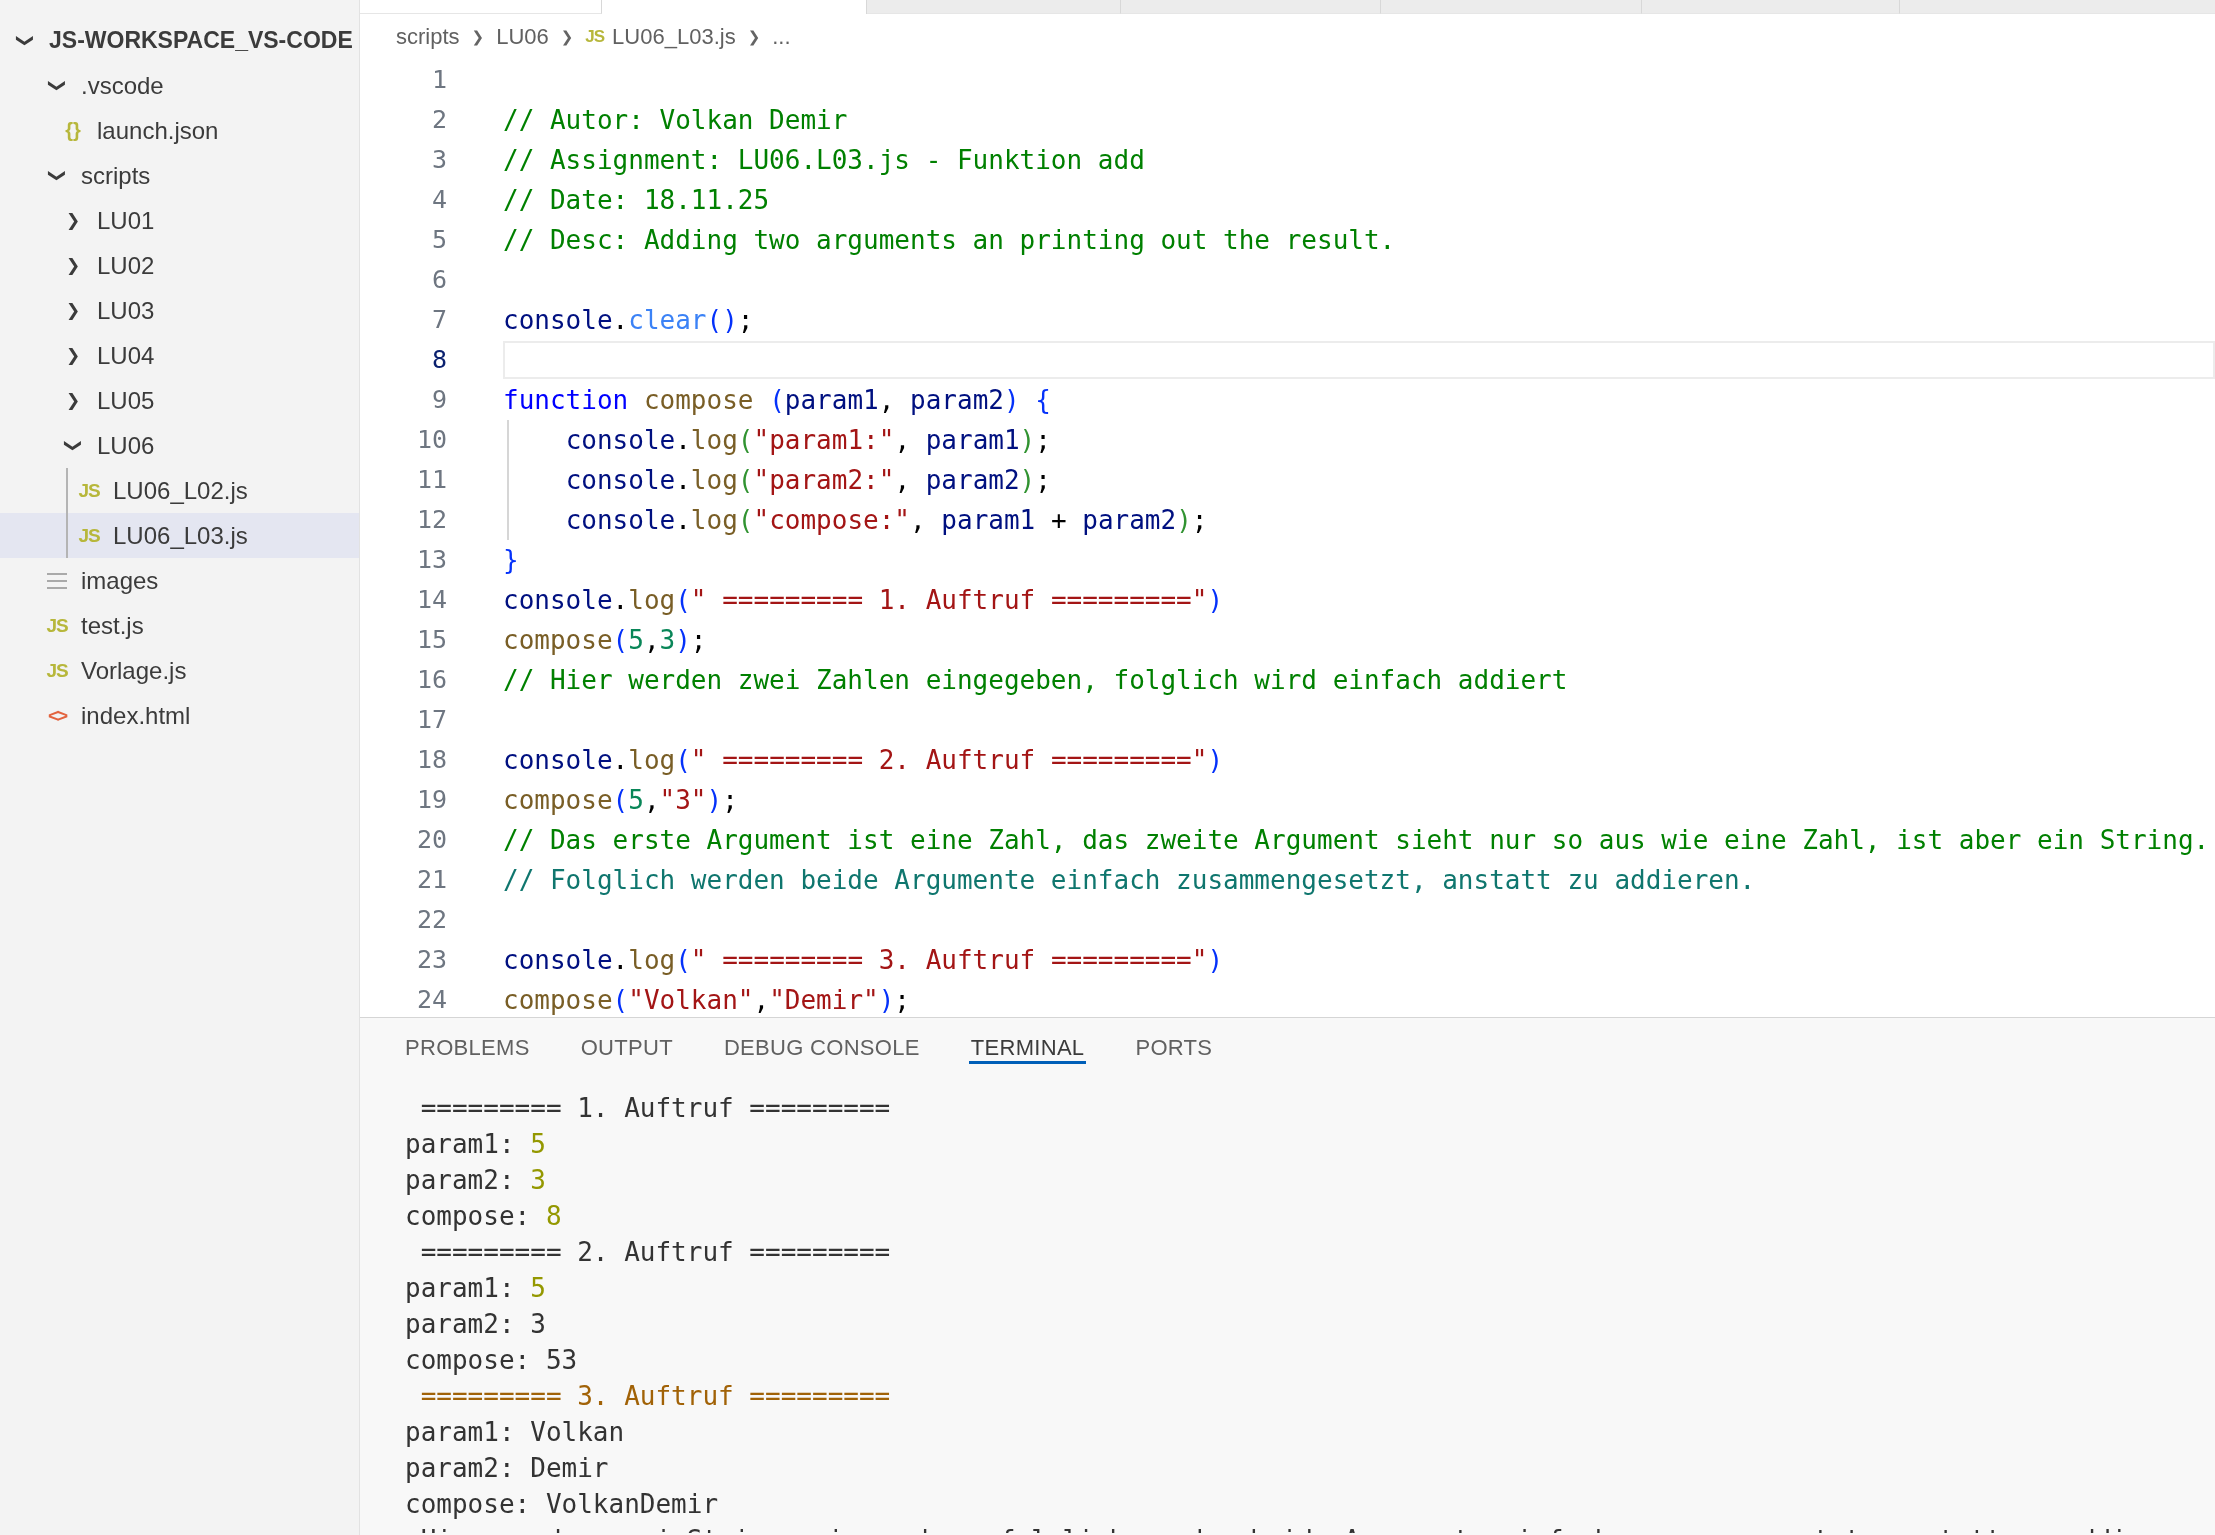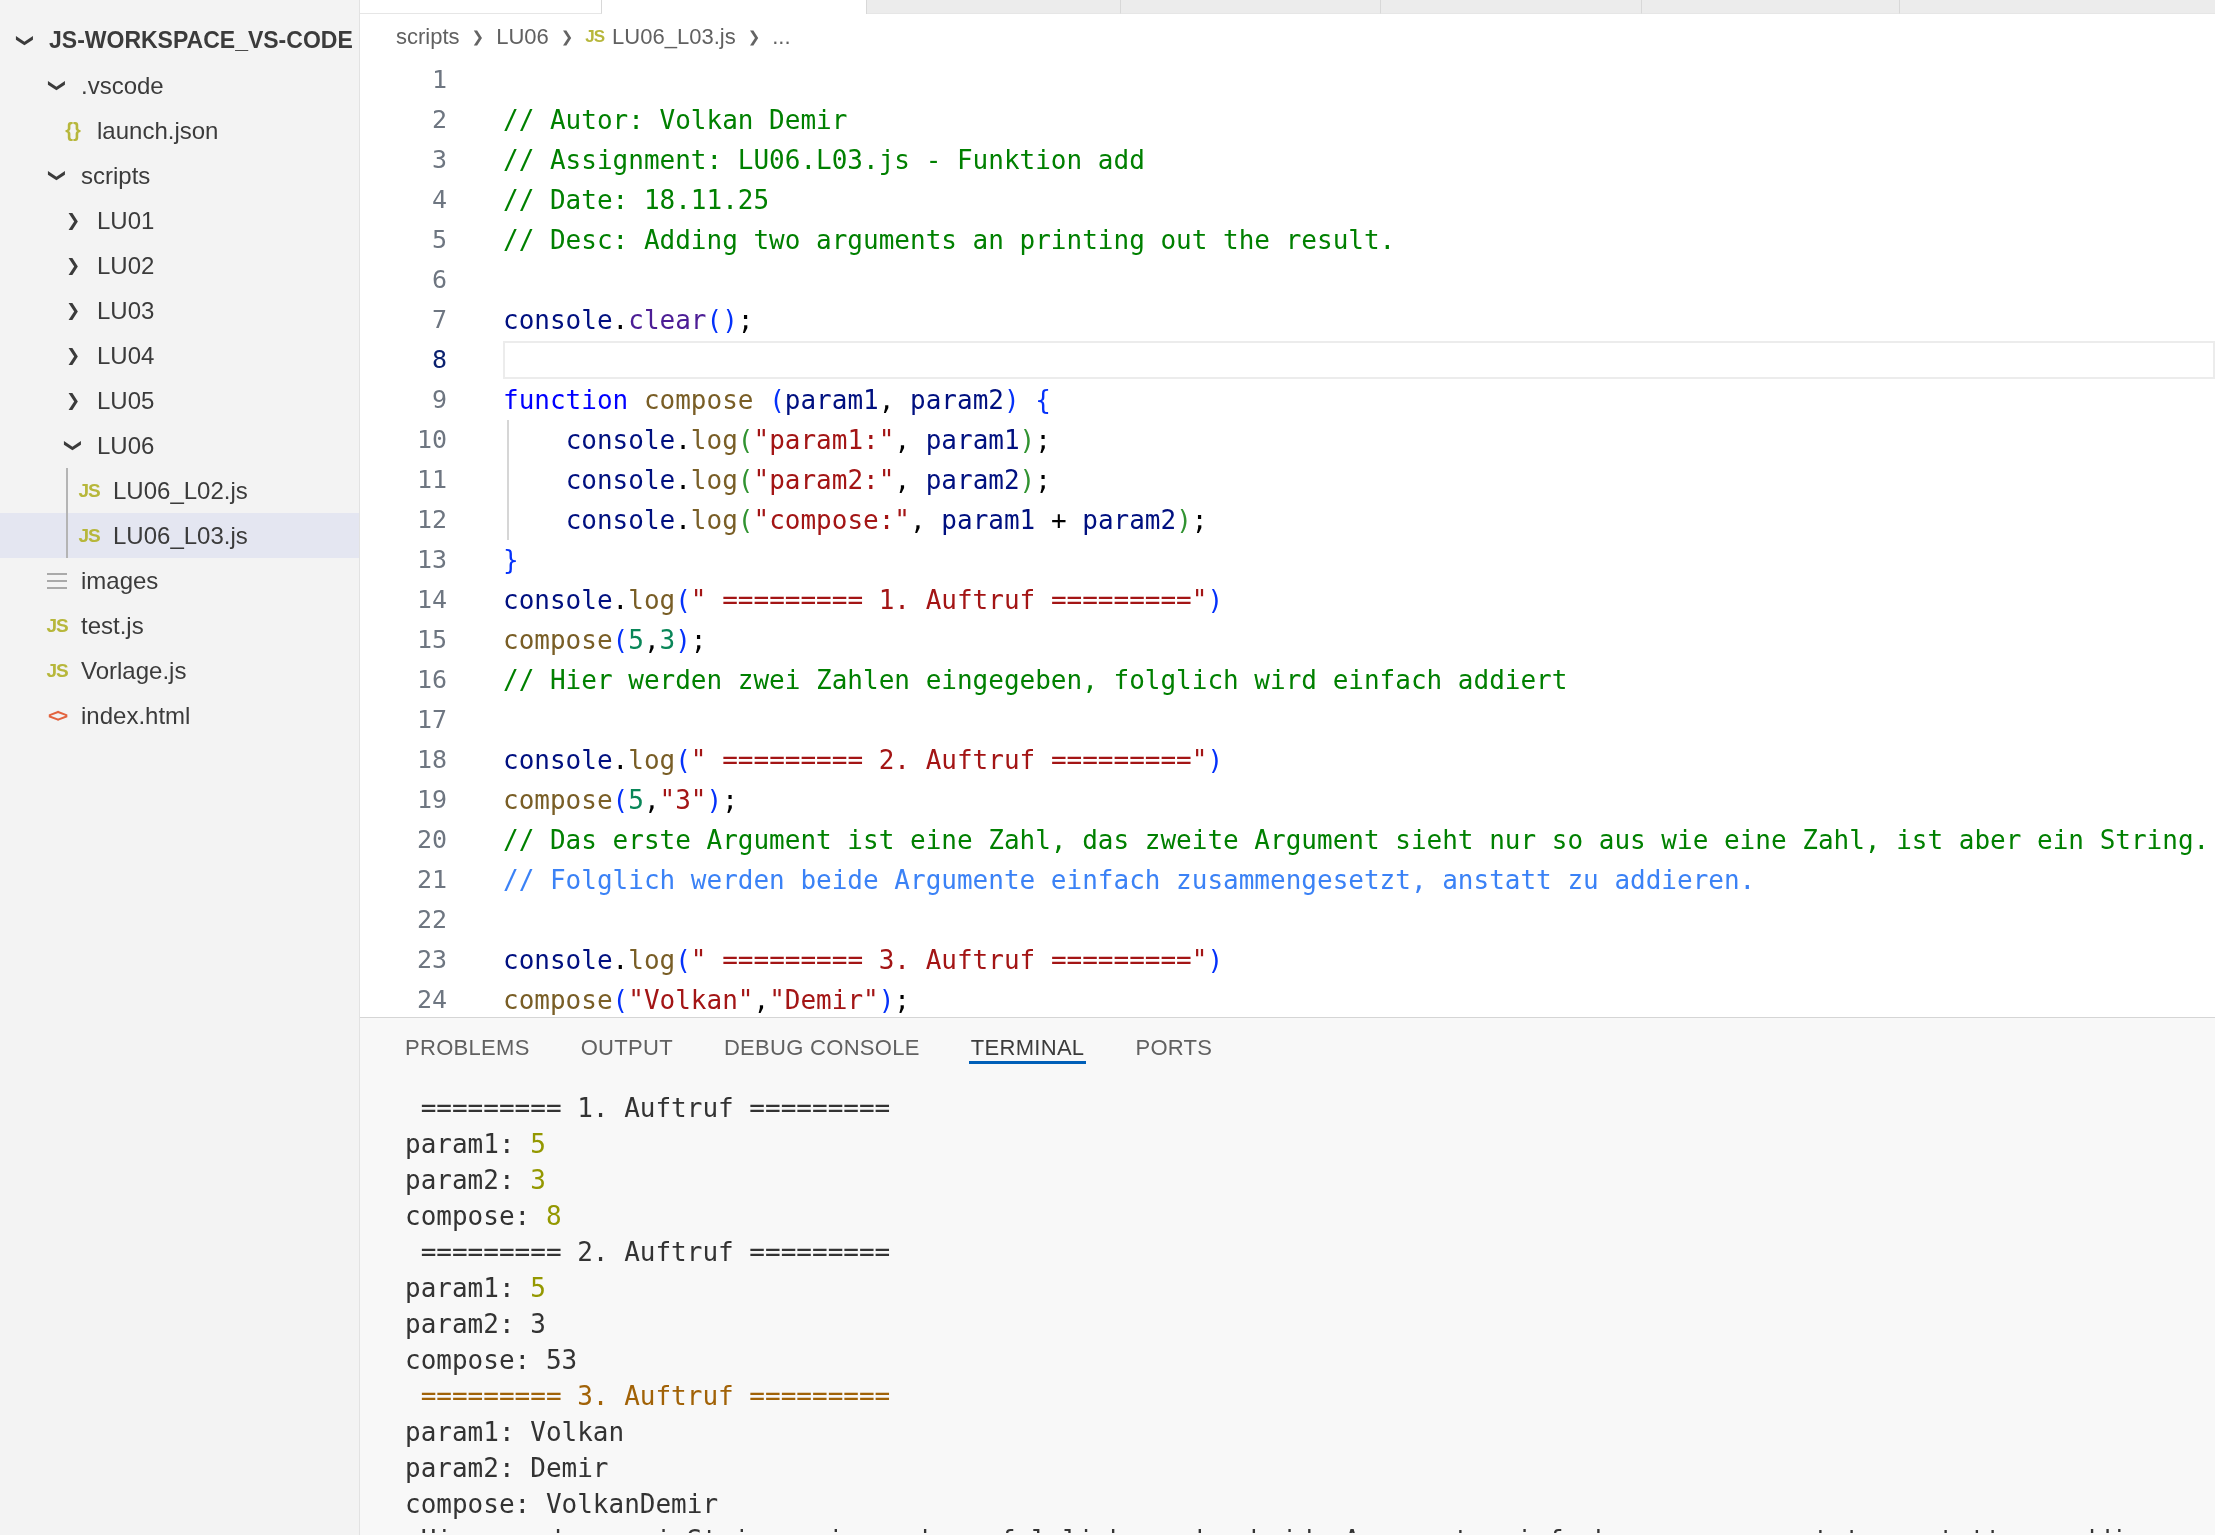--- a/index.html
+++ b/index.html
@@ -199,35 +199,35 @@
           <span>...</span>
         </span>
       </div>
     <div class="editor" id="editor">
         <div class="codeline"><span class="gut">1</span><span class="code"></span></div>
         <div class="codeline"><span class="gut">2</span><span class="code"><span style="color: rgb(0, 128, 0);">// Autor: Volkan Demir</span></span></div>
         <div class="codeline"><span class="gut">3</span><span class="code"><span style="color: rgb(0, 128, 0);">// Assignment: LU06.L03.js - Funktion add</span></span></div>
         <div class="codeline"><span class="gut">4</span><span class="code"><span style="color: rgb(0, 128, 0); text-align: right;">// Date: 18.11.25</span></span></div>
         <div class="codeline"><span class="gut">5</span><span class="code"><span style="color: rgb(0, 128, 0);">// Desc: Adding two arguments an printing out the result.</span></span></div>
         <div class="codeline"><span class="gut">6</span><span class="code"></span></div>
-        <div class="codeline"><span class="gut">7</span><span class="code"><span style="color: rgb(0, 16, 128);">console</span><span style="color: rgb(0, 0, 0);">.</span><span style="color: #4c1d95;">clear</span><span style="color: rgb(4, 49, 250);">()</span><span style="color: rgb(0, 0, 0);">;</span></span></div>
+        <div class="codeline"><span class="gut">7</span><span class="code"><span style="color: rgb(0, 16, 128);">console</span><span style="color: rgb(0, 0, 0);">.</span><span style="color: #3b82f6;">clear</span><span style="color: rgb(4, 49, 250);">()</span><span style="color: rgb(0, 0, 0);">;</span></span></div>
         <div class="codeline current"><span class="gut">8</span><span class="code"></span></div>
         <div class="codeline"><span class="gut">9</span><span class="code"><span style="color: rgb(0, 0, 255);">function</span><span style="color: rgb(0, 0, 0);"> </span><span style="color: rgb(121, 94, 38);">compose</span><span style="color: rgb(0, 0, 0);"> </span><span style="color: rgb(4, 49, 250);">(</span><span style="color: rgb(0, 16, 128);">param1</span><span style="color: rgb(0, 0, 0);">, </span><span style="color: rgb(0, 16, 128);">param2</span><span style="color: rgb(4, 49, 250);">)</span><span style="color: rgb(0, 0, 0);"> </span><span style="color: rgb(4, 49, 250);">{</span></span></div>
         <div class="codeline guide"><span class="gut">10</span><span class="code"><span style="color: rgb(0, 0, 0);">    </span><span style="color: rgb(0, 16, 128);">console</span><span style="color: rgb(0, 0, 0);">.</span><span style="color: rgb(121, 94, 38);">log</span><span style="color: rgb(49, 147, 49);">(</span><span style="color: rgb(163, 21, 21);">"param1:"</span><span style="color: rgb(0, 0, 0);">, </span><span style="color: rgb(0, 16, 128);">param1</span><span style="color: rgb(49, 147, 49);">)</span><span style="color: rgb(0, 0, 0);">;</span></span></div>
         <div class="codeline guide"><span class="gut">11</span><span class="code"><span style="color: rgb(0, 0, 0);">    </span><span style="color: rgb(0, 16, 128);">console</span><span style="color: rgb(0, 0, 0);">.</span><span style="color: rgb(121, 94, 38);">log</span><span style="color: rgb(49, 147, 49);">(</span><span style="color: rgb(163, 21, 21);">"param2:"</span><span style="color: rgb(0, 0, 0);">, </span><span style="color: rgb(0, 16, 128);">param2</span><span style="color: rgb(49, 147, 49);">)</span><span style="color: rgb(0, 0, 0);">;</span></span></div>
         <div class="codeline guide"><span class="gut">12</span><span class="code"><span style="color: rgb(0, 0, 0);">    </span><span style="color: rgb(0, 16, 128);">console</span><span style="color: rgb(0, 0, 0);">.</span><span style="color: rgb(121, 94, 38);">log</span><span style="color: rgb(49, 147, 49);">(</span><span style="color: rgb(163, 21, 21);">"compose:"</span><span style="color: rgb(0, 0, 0);">, </span><span style="color: rgb(0, 16, 128);">param1</span><span style="color: rgb(0, 0, 0);"> + </span><span style="color: rgb(0, 16, 128);">param2</span><span style="color: rgb(49, 147, 49);">)</span><span style="color: rgb(0, 0, 0);">;</span></span></div>
         <div class="codeline"><span class="gut">13</span><span class="code"><span style="color: rgb(4, 49, 250);">}</span></span></div>
         <div class="codeline"><span class="gut">14</span><span class="code"><span style="color: rgb(0, 16, 128);">console</span><span style="color: rgb(0, 0, 0);">.</span><span style="color: rgb(121, 94, 38);">log</span><span style="color: rgb(4, 49, 250);">(</span><span style="color: rgb(163, 21, 21);">" ========= 1. Auftruf ========="</span><span style="color: rgb(4, 49, 250);">)</span></span></div>
         <div class="codeline"><span class="gut">15</span><span class="code"><span style="color: rgb(121, 94, 38);">compose</span><span style="color: rgb(4, 49, 250);">(</span><span style="color: rgb(9, 134, 88);">5</span><span style="color: rgb(0, 0, 0);">,</span><span style="color: rgb(9, 134, 88);">3</span><span style="color: rgb(4, 49, 250);">)</span><span style="color: rgb(0, 0, 0);">;</span></span></div>
         <div class="codeline"><span class="gut">16</span><span class="code"><span style="color: rgb(0, 128, 0);">// Hier werden zwei Zahlen eingegeben, folglich wird einfach addiert</span></span></div>
         <div class="codeline"><span class="gut">17</span><span class="code"></span></div>
         <div class="codeline"><span class="gut">18</span><span class="code"><span style="color: rgb(0, 16, 128);">console</span><span style="color: rgb(0, 0, 0);">.</span><span style="color: rgb(121, 94, 38);">log</span><span style="color: rgb(4, 49, 250);">(</span><span style="color: rgb(163, 21, 21);">" ========= 2. Auftruf ========="</span><span style="color: rgb(4, 49, 250);">)</span></span></div>
         <div class="codeline"><span class="gut">19</span><span class="code"><span style="color: rgb(121, 94, 38);">compose</span><span style="color: rgb(4, 49, 250);">(</span><span style="color: rgb(9, 134, 88);">5</span><span style="color: rgb(0, 0, 0);">,</span><span style="color: rgb(163, 21, 21);">"3"</span><span style="color: rgb(4, 49, 250);">)</span><span style="color: rgb(0, 0, 0);">;</span></span></div>
         <div class="codeline"><span class="gut">20</span><span class="code"><span style="color: rgb(0, 128, 0);">// Das erste Argument ist eine Zahl, das zweite Argument sieht nur so aus wie eine Zahl, ist aber ein String.</span></span></div>
-        <div class="codeline"><span class="gut">21</span><span class="code"><span style="color: #3b82f6;">// Folglich werden beide Argumente einfach zusammengesetzt, anstatt zu addieren.</span></span></div>
+        <div class="codeline"><span class="gut">21</span><span class="code"><span style="color: #0f766e;">// Folglich werden beide Argumente einfach zusammengesetzt, anstatt zu addieren.</span></span></div>
         <div class="codeline"><span class="gut">22</span><span class="code"></span></div>
         <div class="codeline"><span class="gut">23</span><span class="code"><span style="color: rgb(0, 16, 128);">console</span><span style="color: rgb(0, 0, 0);">.</span><span style="color: rgb(121, 94, 38);">log</span><span style="color: rgb(4, 49, 250);">(</span><span style="color: rgb(163, 21, 21);">" ========= 3. Auftruf ========="</span><span style="color: rgb(4, 49, 250);">)</span></span></div>
         <div class="codeline"><span class="gut">24</span><span class="code"><span style="color: rgb(121, 94, 38);">compose</span><span style="color: rgb(4, 49, 250);">(</span><span style="color: rgb(163, 21, 21);">"Volkan"</span><span style="color: rgb(0, 0, 0);">,</span><span style="color: rgb(163, 21, 21);">"Demir"</span><span style="color: rgb(4, 49, 250);">)</span><span style="color: rgb(0, 0, 0);">;</span></span></div>
       </div>
 
     <div class="panel">
       <div class="panel-tabs" id="paneltabs">
           <div class="ptab">PROBLEMS</div>
           <div class="ptab">OUTPUT</div>
           <div class="ptab">DEBUG CONSOLE</div>

